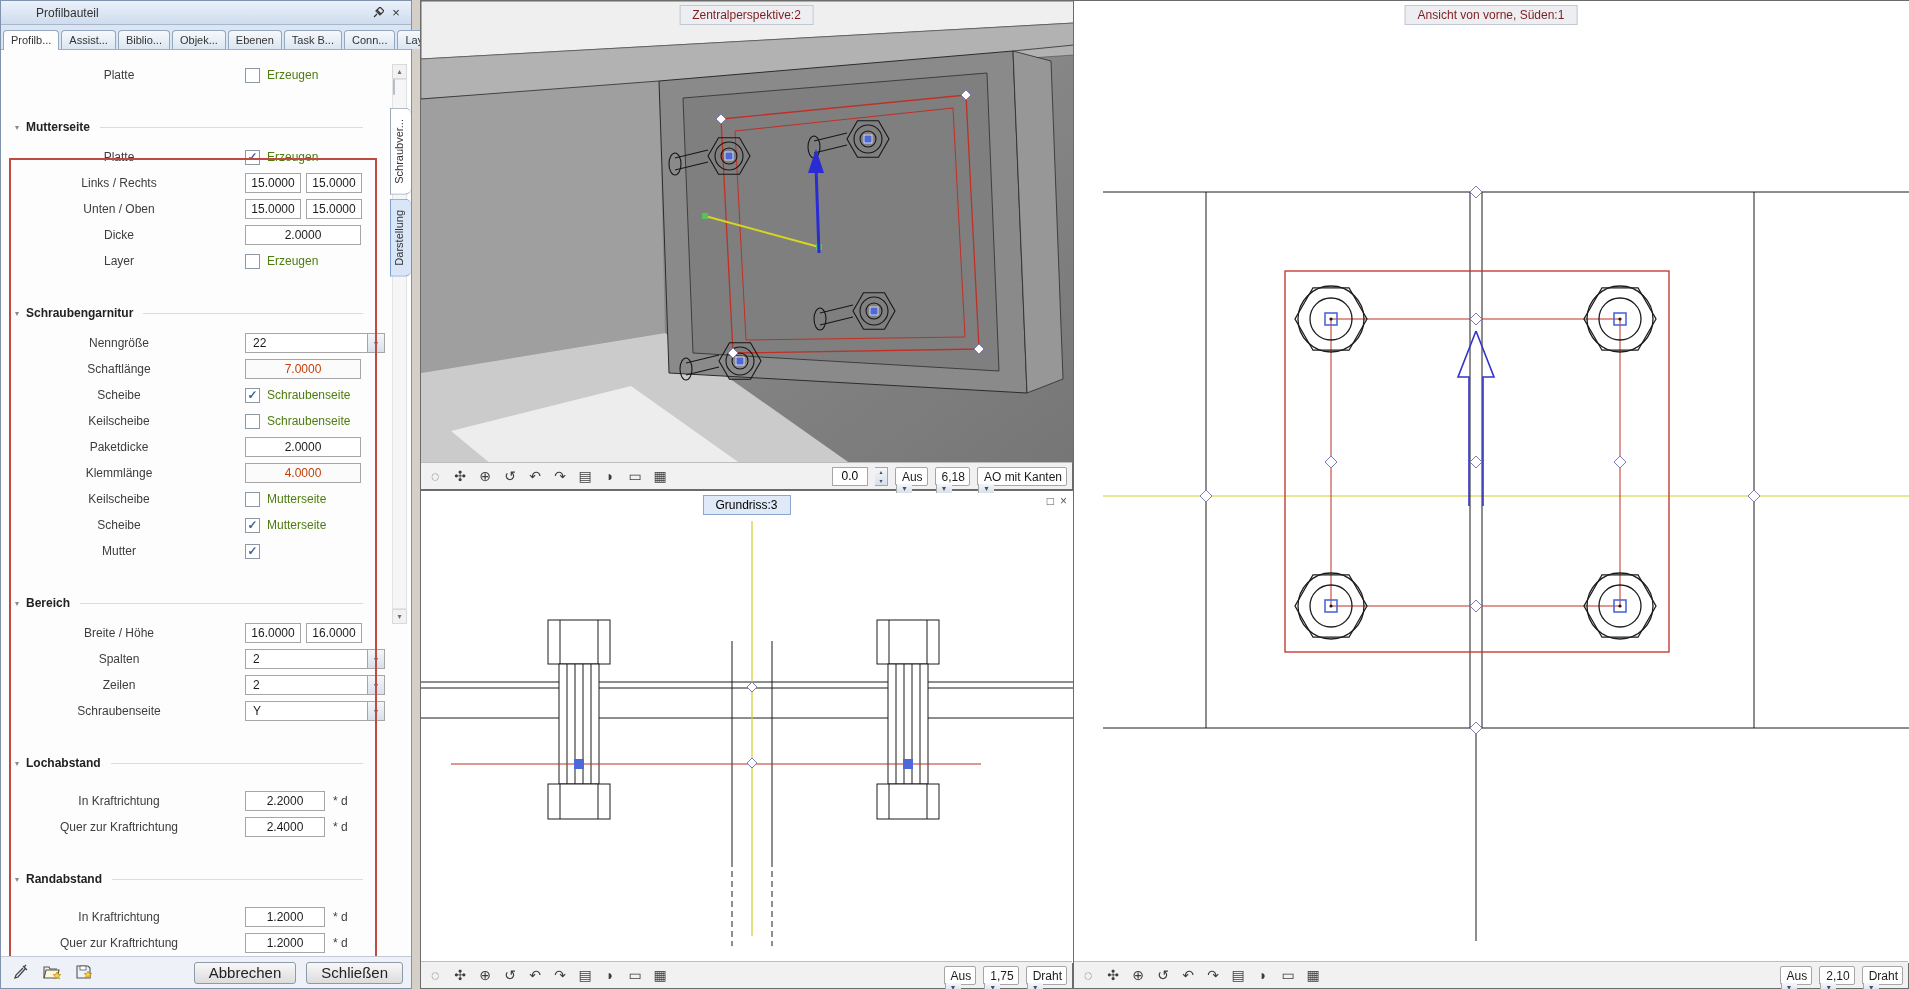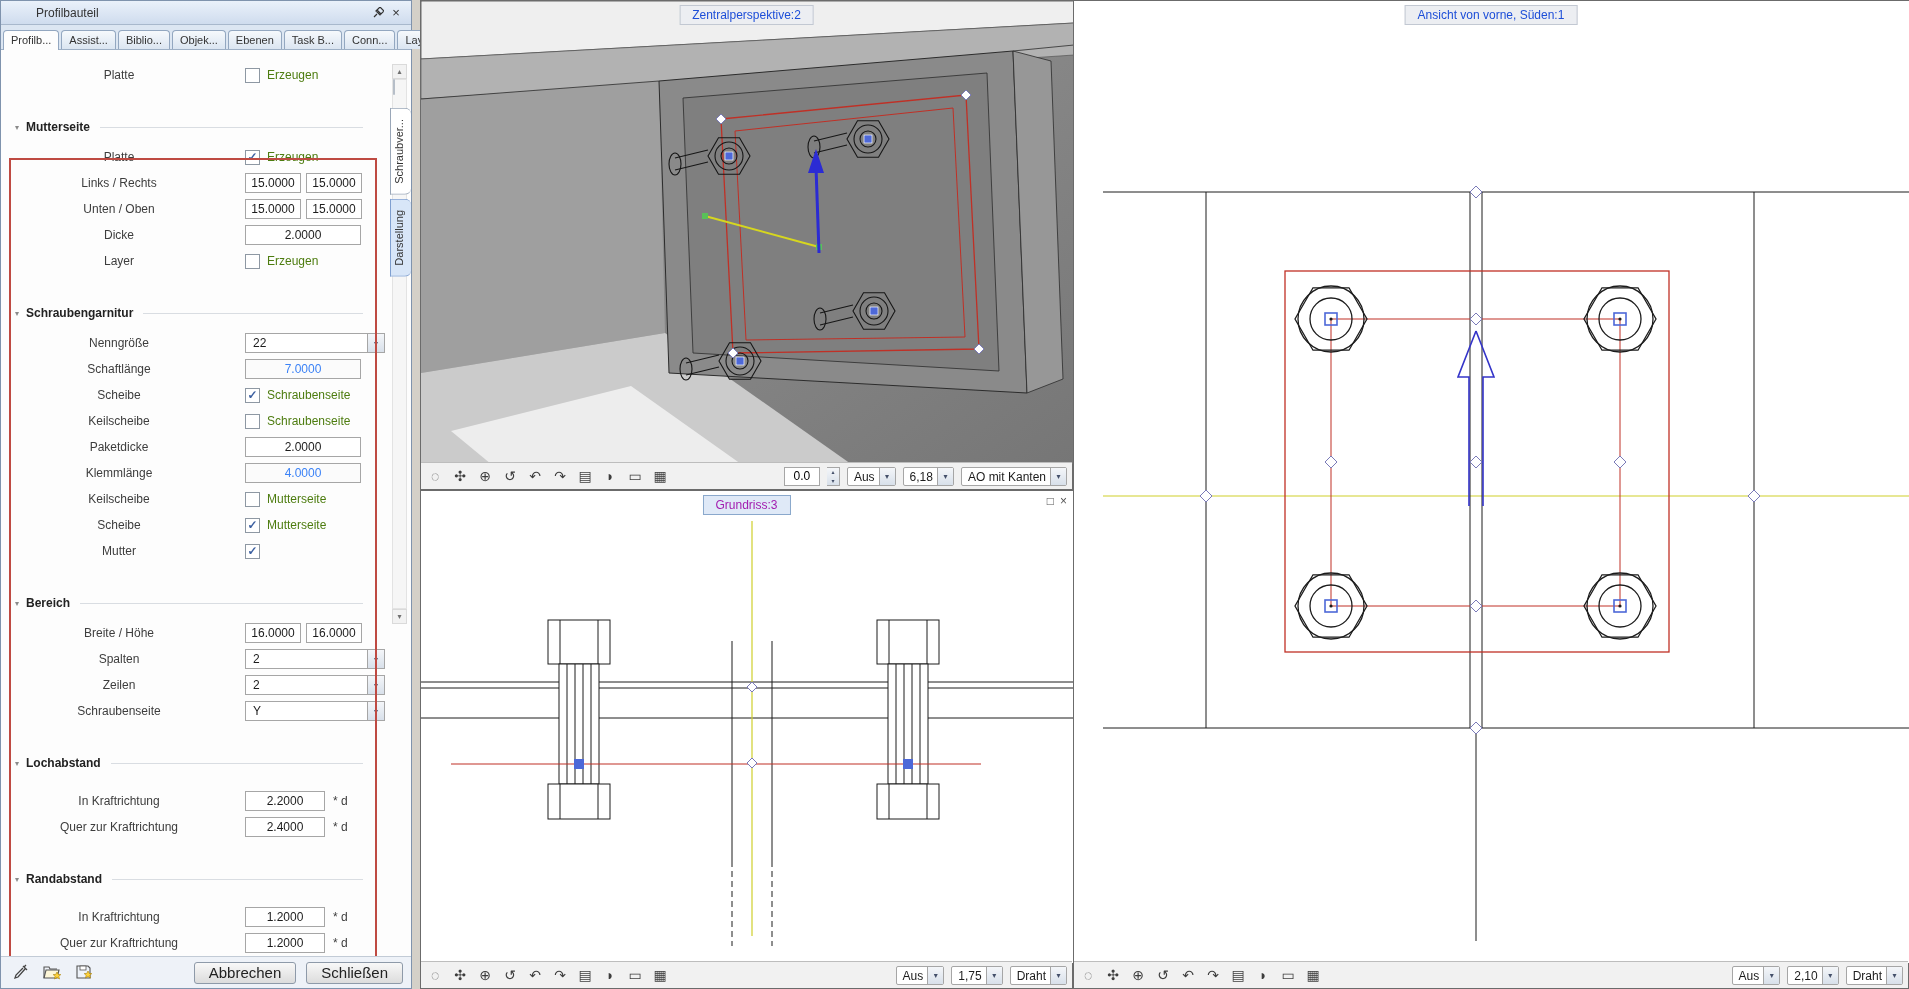--- a/index.html
+++ b/index.html
@@ -16,21 +16,21 @@
   .tab.active { background:#fdfdfd; position:relative; top:1px; padding-bottom:4px; }
   .form-wrap { flex:1; background:#fdfdfd; position:relative; overflow:hidden; }
   .form { position:absolute; left:0; top:0; right:22px; bottom:0; padding-top:12px; }
   .red-frame { position:absolute; left:8px; top:108px; width:368px; height:832px; border:2px solid #bf4a42; pointer-events:none; }
   .row { display:flex; align-items:center; height:26px; padding-left:4px; }
   .rlabel { width:228px; text-align:center; margin-right:12px; color:#3d3d3d; }
   .inp { height:20px; border:1px solid #a6a6a6; background:#fff; font-family:"Liberation Sans",sans-serif; font-size:12px; color:#1c1c1c; text-align:center; }
   .inp.single { width:116px; }
   .inp.half { width:56px; margin-right:5px; }
   .inp.short { width:80px; }
-  .inp.dim { color:#3b82f6; background:#fbfbfb; }
+  .inp.dim { color:#c2410c; background:#fbfbfb; }
   .sfx { margin-left:8px; color:#3d3d3d; }
   .dd { display:flex; width:140px; height:20px; border:1px solid #a6a6a6; background:#fff; }
   .dd-val { flex:1; padding:2px 0 0 7px; color:#1c1c1c; }
   .dd-btn { width:17px; background:linear-gradient(#f4f6f9,#d8e0ea); border-left:1px solid #a6a6a6; display:flex; align-items:center; justify-content:center; font-size:8px; color:#44506a; }
   .cb { width:15px; height:15px; border:1px solid #8e98a3; background:#fff; display:flex; align-items:center; justify-content:center; margin-right:7px; }
   .cb-mark { display:none; color:#3b5fa0; font-size:12px; font-weight:bold; line-height:1; }
   .cb.checked .cb-mark { display:block; }
   .cb-text { color:#4d7c0f; }
   .sec-head { display:flex; align-items:center; height:22px; margin:14px 0 6px 14px; }
   .sec-marker { color:#8a8a8a; font-size:8px; margin-right:7px; }
@@ -47,30 +47,30 @@
   .panel-footer { height:32px; background:#eef2f8; border-top:1px solid #c2cbd6; display:flex; align-items:center; padding:0 8px; gap:10px; }
   .foot-icon { width:22px; height:20px; display:flex; align-items:center; justify-content:center; }
   .foot-spacer { flex:1; }
   .btn { height:22px; padding:0 14px; background:linear-gradient(#f8f8f8,#dcdcdc); border:1px solid #8e9aa9; border-radius:3px; font-size:15px; color:#222; display:flex; align-items:center; }
 
   
   .vp { position:absolute; border:1px solid #6b6b6b; background:#fff; }
   .vp-persp { left:420px; top:0; width:653px; height:490px; background:#8c8c8c; }
   .vp-plan  { left:420px; top:490px; width:653px; height:499px; }
   .vp-front { left:1073px; top:0; width:836px; height:989px;padding-left:28px; }
-  .vp-title { position:absolute; top:4px; left:50%; transform:translateX(-50%); background:#eceef2; border:1px solid #c2c8d2; color:#1d4ed8; padding:2px 12px; font-size:12px; white-space:nowrap; z-index:3; }
-  .vp-title.active { background:#dfe9f7; border-color:#8aa8cc; color:#a21caf; }
+  .vp-title { position:absolute; top:4px; left:50%; transform:translateX(-50%); background:#eceef2; border:1px solid #c2c8d2; color:#7f1d1d; padding:2px 12px; font-size:12px; white-space:nowrap; z-index:3; }
+  .vp-title.active { background:#dfe9f7; border-color:#8aa8cc; color:#000000; }
   .vp-winbtns { position:absolute; top:3px; right:5px; z-index:3; display:flex; gap:6px; color:#555; font-size:12px; }
   .vp-toolbar { position:absolute; left:0; right:0; bottom:0; height:27px; background:#f1f1f1; border-top:1px solid #bdbdbd; display:flex; align-items:center; padding:0 5px; gap:7px; z-index:3; }
   .tb-icon { font-size:14px; color:#3d3d3d; width:18px; text-align:center; line-height:1; }
   .tb-flex { flex:1; }
   .tb-input { width:36px; height:19px; border:1px solid #a6a6a6; background:#fff; text-align:center; font-size:12px; font-family:"Liberation Sans",sans-serif; }
   .tb-spin { display:flex; flex-direction:column; width:13px; height:19px; border:1px solid #a6a6a6; border-left:none; background:linear-gradient(#f4f6f9,#d8e0ea); }
   .tb-spin span { flex:1; font-size:6px; color:#44506a; display:flex; align-items:center; justify-content:center; }
-  .tb-dd { display:flex; height:19px; border:1px solid #a6a6a6; background:#fff; border-radius:2px; }
+  .tb-dd { display:flex; height:19px; border:1px solid #a6a6a6; background:#fff; border-radius:2px;flex-direction:column; }
   .tb-dd .dd-val { padding:2px 4px 0 6px; white-space:nowrap; }
   .tb-dd .dd-btn { width:16px; }
   svg.draw { position:absolute; left:0; top:0; }
 </style>
 </head>
 <body>
 
 <div class="panel">
   <div class="panel-titlebar">
     <span class="panel-title">Profilbauteil</span>

